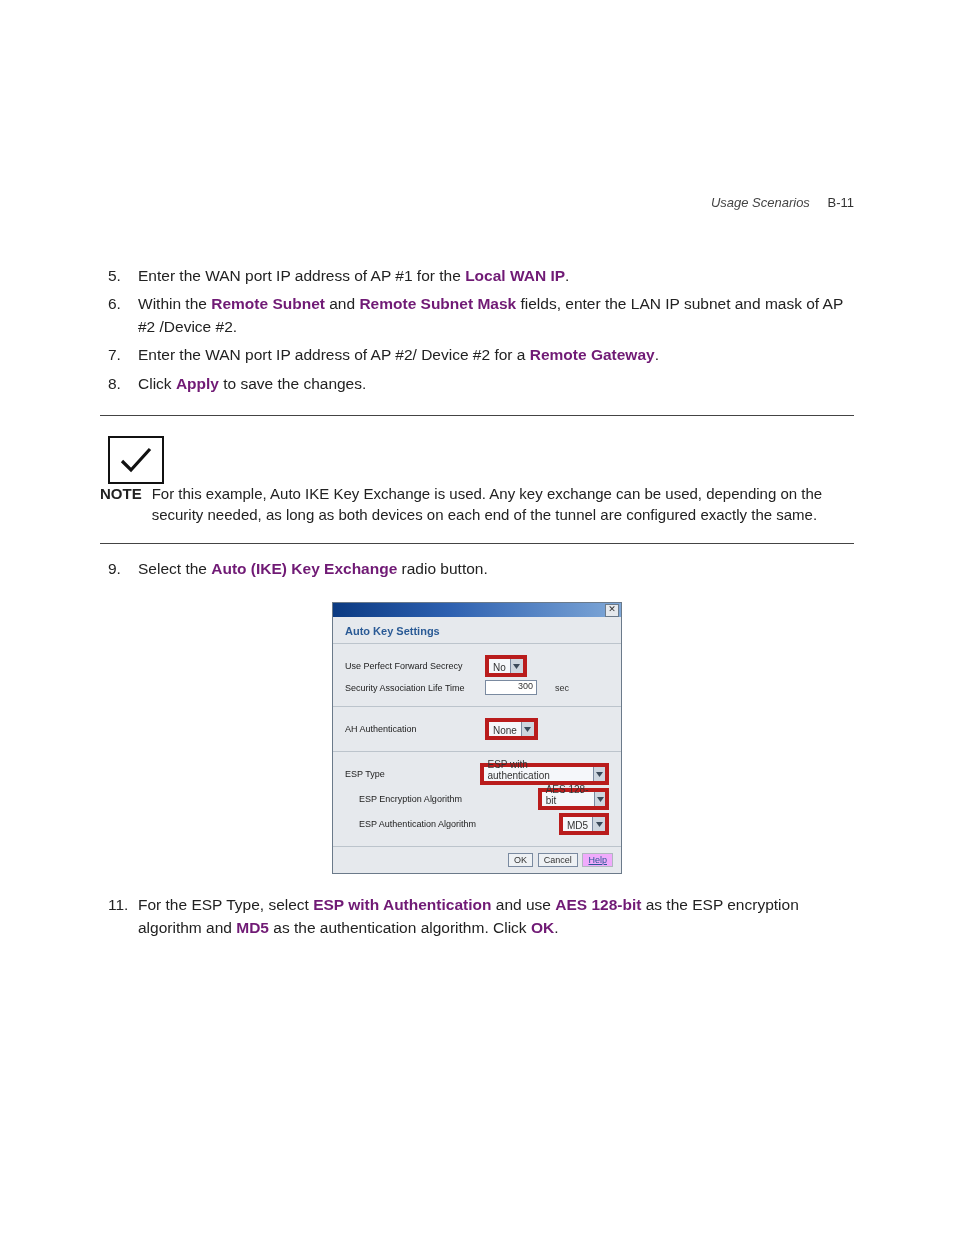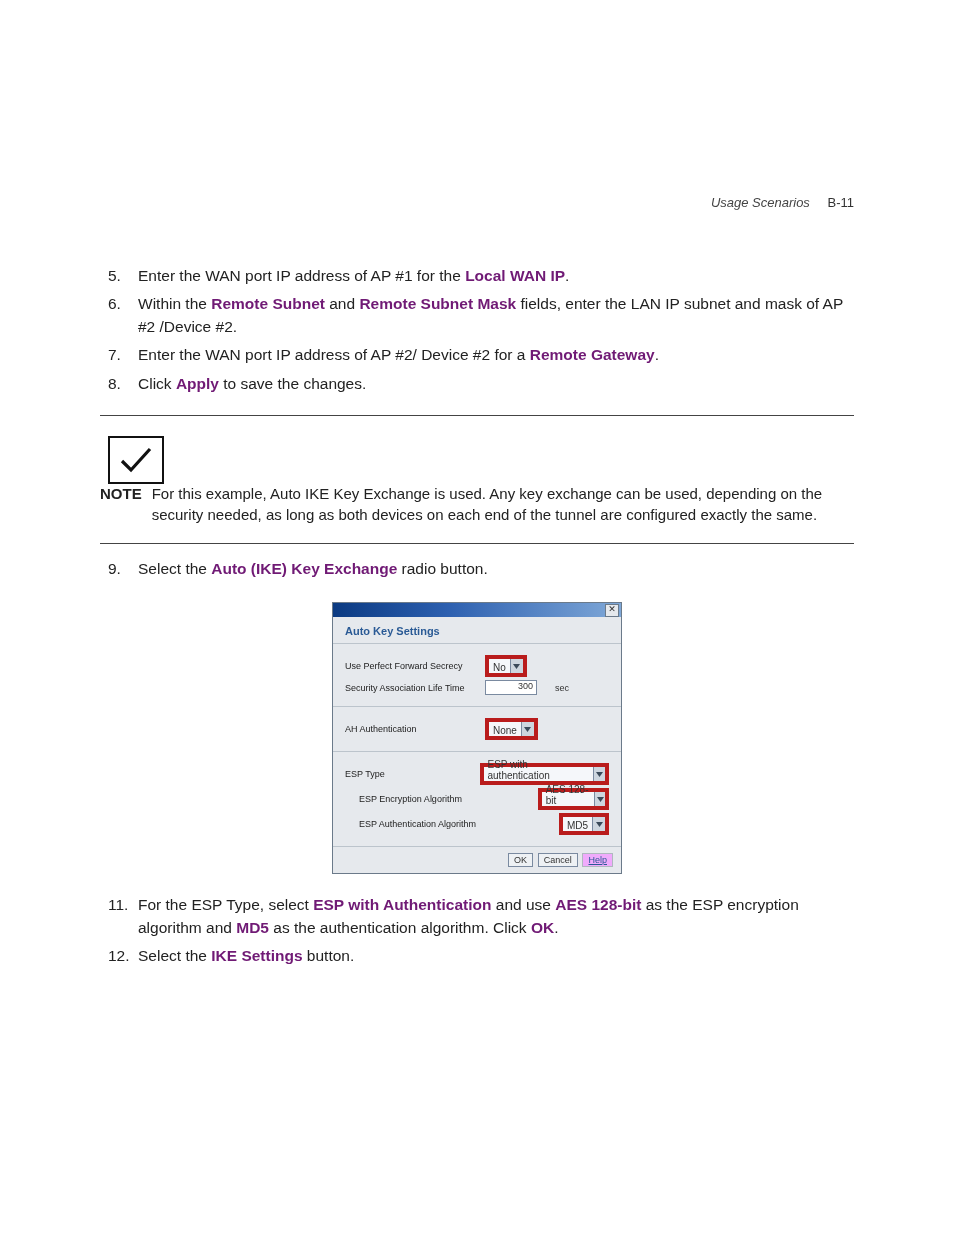--- a/index.html
+++ b/index.html
@@ -313,21 +313,15 @@
     </div>
   </div>
 
   <ol class="steps">
     <li>
       <span class="num">11.</span>
       <span class="txt">
         <span>For the ESP Type, select </span><span class="bold-blue">ESP with Authentication</span><span> and use </span><span class="bold-blue">AES 128-bit</span><span> as the ESP encryption algorithm and </span><span class="bold-blue">MD5</span><span> as the authentication algorithm. Click </span><span class="bold-blue">OK</span><span>.</span>
       </span>
     </li>
-    <li>
-      <span class="num">12.</span>
-      <span class="txt">
-        <span>Select the </span><span class="bold-blue">IKE Settings</span><span> button.</span>
-      </span>
-    </li>
   </ol>
 
 </div>
 
 </body></html>

